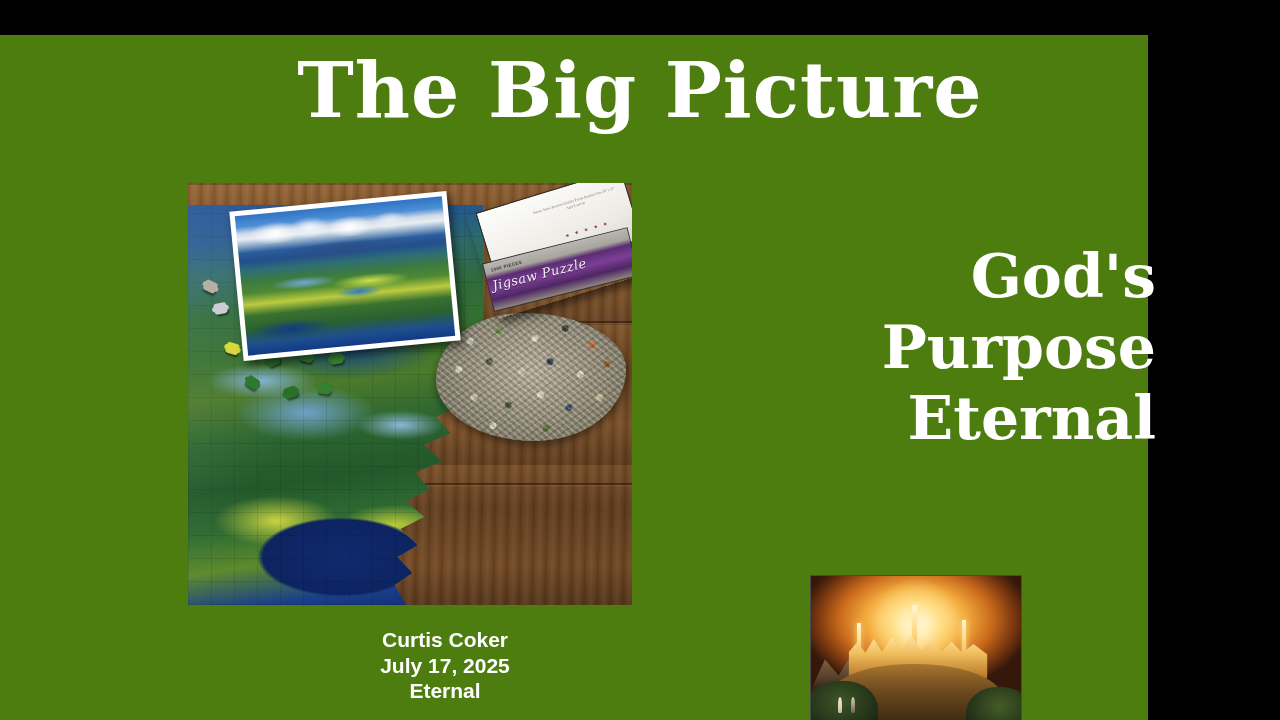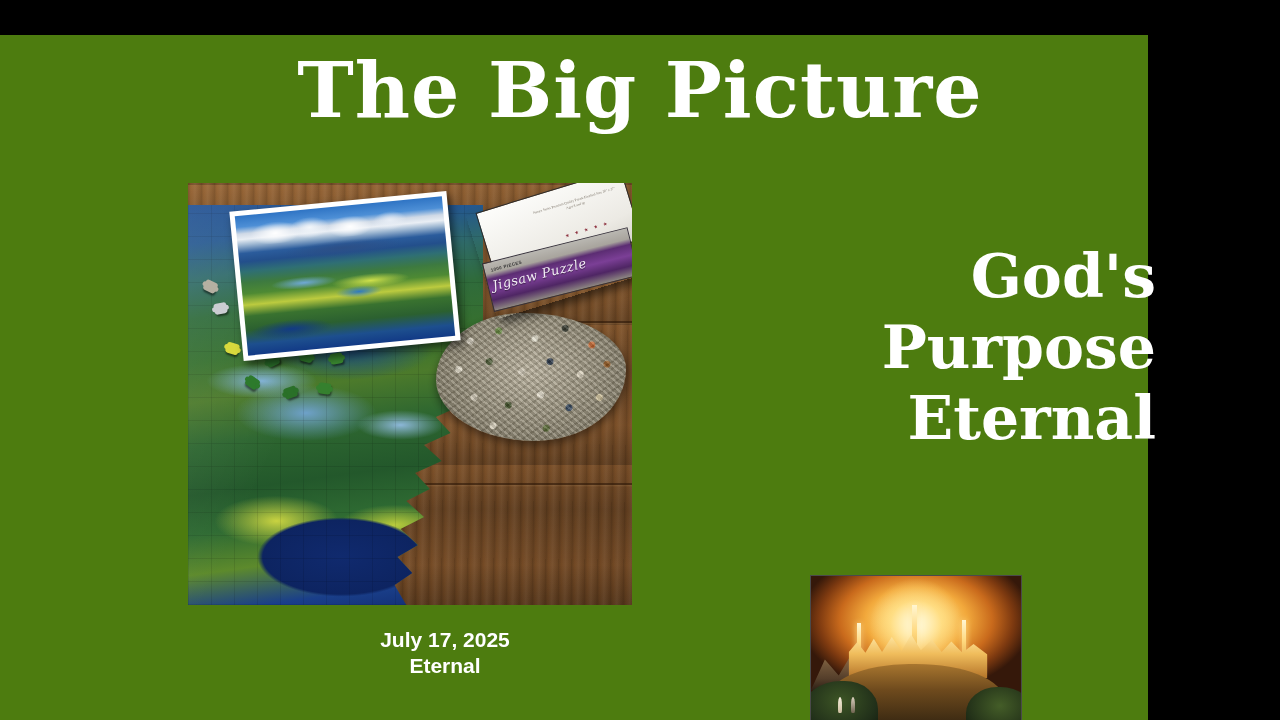--- a/index.html
+++ b/index.html
@@ -445,20 +445,21 @@
     </div>
   </div>
 
   <div id="subtitle-block">
     <span class="sub-line">God's</span>
     <span class="sub-line">Purpose</span>
     <span class="sub-line">Eternal</span>
   </div>
 
   <div id="credits">
+    <span class="credit-line">Curtis Coker</span>
     <span class="credit-line">July 17, 2025</span>
     <span class="credit-line">Eternal</span>
   </div>
 
   <div id="city-image">
     <div class="sky-glow"></div>
     <div class="mountain-l"></div>
     <div class="spire" style="left:22%; width:4px; height:34%;"></div>
     <div class="spire" style="left:48%; width:5px; height:46%;"></div>
     <div class="spire" style="left:72%; width:4px; height:36%;"></div>

